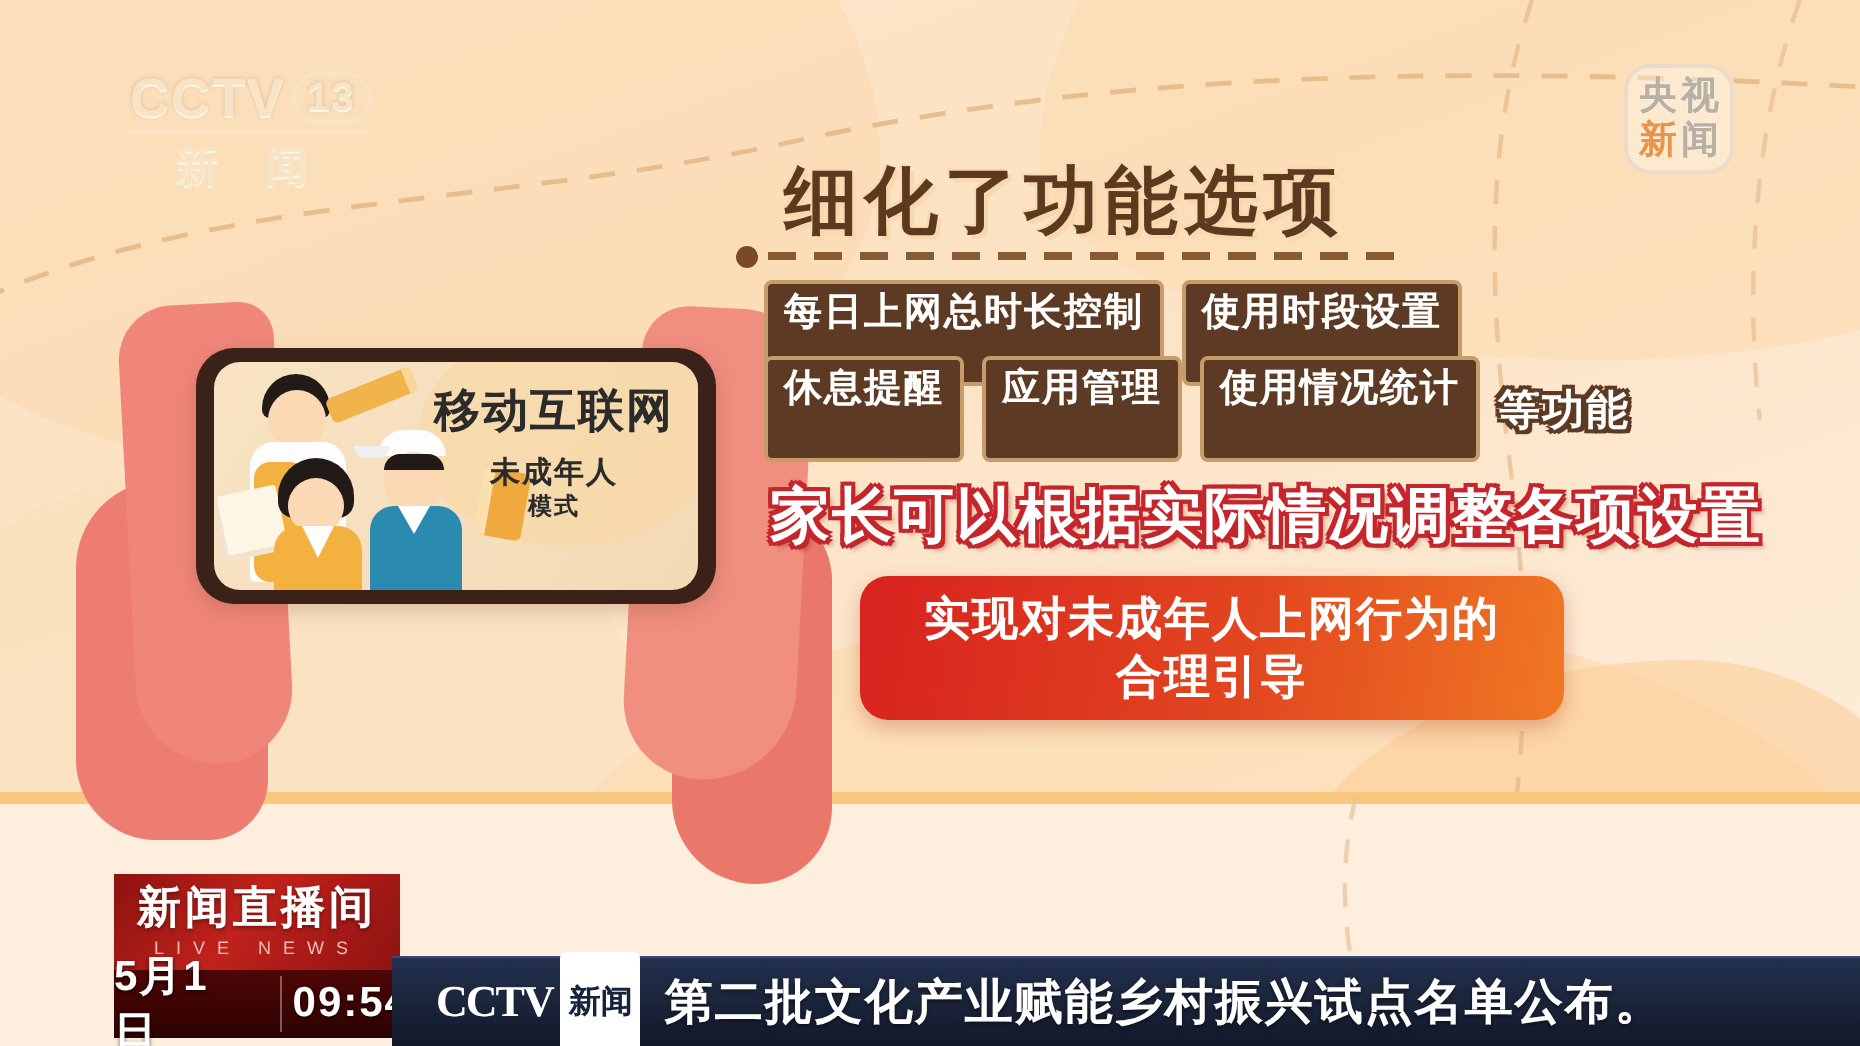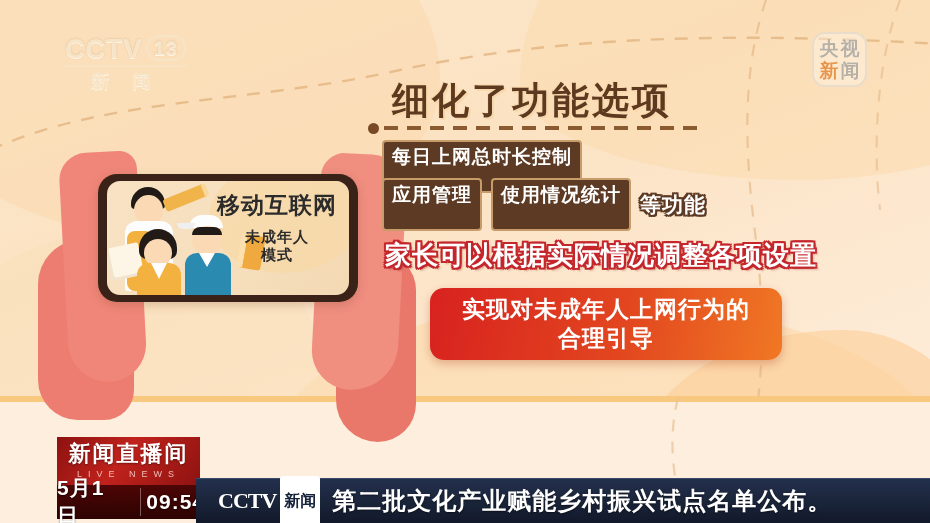--- a/index.html
+++ b/index.html
@@ -34,21 +34,21 @@
   
   #cctv13 { position:absolute; left:58px; top:34px; width:135px; height:62px;
             text-align:center; }
   #cctv13 .lg { font-size:27px; font-weight:bold; color:#f7e3c6; letter-spacing:1px;
                 text-shadow:0 1px 0 #fff7ea, 0 0 2px rgba(190,150,100,.55);
                 line-height:30px; white-space:nowrap; }
   #cctv13 .num { display:inline-block; border:2px solid #f7e3c6; border-radius:13px;
                  padding:0 6px; font-size:20px; line-height:22px; vertical-align:3px;
                  margin-left:3px;text-align:center; }
   #cctv13 .rule { height:2px; background:#f7e3c6; margin:1px 6px 2px 6px; opacity:.9; }
-  #cctv13 .sub { font-size:18px; color:#f7e3c6; letter-spacing:9px; font-weight:bold;
+  #cctv13 .sub { font-size:21px; color:#f7e3c6; letter-spacing:9px; font-weight:bold;
                  text-shadow:0 1px 0 #fff7ea;text-align:center; }
 
   
   #cctvnews-badge { position:absolute; left:812px; top:32px; width:55px; height:55px;
                     border:2px solid #e9dccb; border-radius:13px; background:rgba(255,250,242,.38);
                     display:flex; flex-direction:column; align-items:center; justify-content:center; }
   #cctvnews-badge .r { display:flex; gap:2px; line-height:22px; }
   #cctvnews-badge span { font-size:19px; font-weight:bold; }
   .cy-dark { color:#b9b0a4; text-shadow:0 0 1px #fff; }
   .cy-orange { color:#e8954a; text-shadow:0 0 1px #fff; }
@@ -70,21 +70,21 @@
            box-shadow:0 3px 10px rgba(120,70,40,.25); }
   #phone-screen { position:relative; width:100%; height:100%; border-radius:13px;
                   background:linear-gradient(120deg,#f7e2c3 0%,#f6dfbd 55%,#f3d9b3 100%);
                   overflow:hidden; }
   .scr-blob { position:absolute; right:-10px; top:-18px; width:150px; height:110px;
               background:#f8d9a6; border-radius:50%; opacity:.7; }
   #phone-text { position:absolute; right:9px; top:10px; width:126px; text-align:center;
                 color:#2b2b2b; font-weight:bold; line-height:1.22; }
   #phone-text .l1 { font-size:23px; letter-spacing:1px; }
   #phone-text .l2 { font-size:15px; margin-top:9px; letter-spacing:1px; }
-  #phone-text .l3 { font-size:15px; letter-spacing:1px; }
+  #phone-text .l3 { font-size:12px; letter-spacing:1px; }
 
   
   .fig { position:absolute; }
   .f1 { left:18px; top:6px; }
   .f2 { left:30px; top:48px; }
   .f3 { left:76px; top:34px; }
   .head { border-radius:50%; background:#fbd9b4; position:absolute; }
   .hair { position:absolute; background:#211a17; }
   .body { position:absolute; border-radius:12px 12px 3px 3px; }
   .telescope { position:absolute; left:38px; top:4px; width:46px; height:13px;
@@ -116,21 +116,21 @@
   #tag-row-1 { left:382px; top:140px; }
   #tag-row-2 { left:382px; top:178px; }
   .tag { background:#5d3a23; border:2px solid #c79b6a; border-radius:4px;
          color:#ffffff; font-size:19px; font-weight:bold; padding:3px 8px 22px 8px;
          letter-spacing:1px; line-height:24px; white-space:nowrap; }
   .tag-plain { color:#ffffff; font-size:21px; font-weight:bold; letter-spacing:1px;
                white-space:nowrap;
                text-shadow:2px 0 0 #5d3a23,-2px 0 0 #5d3a23,0 2px 0 #5d3a23,0 -2px 0 #5d3a23,
                            2px 2px 0 #5d3a23,-2px -2px 0 #5d3a23,2px -2px 0 #5d3a23,-2px 2px 0 #5d3a23; }
 
-  #subline { position:absolute; left:385px; top:238px; font-size:26px; font-weight:bold;
+  #subline { position:absolute; left:385px; top:238px; font-size:30px; font-weight:bold;
              color:#ffffff; letter-spacing:1px; white-space:nowrap;
              text-shadow:2px 0 0 #c4262b,-2px 0 0 #c4262b,0 2px 0 #c4262b,0 -2px 0 #c4262b,
                          2px 2px 0 #c4262b,-2px -2px 0 #c4262b,2px -2px 0 #c4262b,-2px 2px 0 #c4262b,
                          3px 3px 2px rgba(140,30,30,.35); }
 
   #redbox { position:absolute; left:430px; top:288px; width:352px; height:72px;
             border-radius:14px; background:linear-gradient(100deg,#d8221f 0%,#e2461f 55%,#f07824 100%);
             display:flex; flex-direction:column; align-items:center; justify-content:center;
             box-shadow:0 4px 10px rgba(170,50,20,.3); }
   #redbox div { color:#fff; font-size:23px; font-weight:bold; letter-spacing:1px; line-height:1.24; }
@@ -259,22 +259,24 @@
   </div>
 
   <div id="headline">细化了功能选项</div>
   <div id="headline-rule">
     <div class="dot"></div>
     <div class="dashes"></div>
   </div>
 
   <div class="tag-row" id="tag-row-1">
     <div class="tag">每日上网总时长控制</div>
+    <div class="tag">使用时段设置</div>
   </div>
   <div class="tag-row" id="tag-row-2">
+    <div class="tag">休息提醒</div>
     <div class="tag">应用管理</div>
     <div class="tag">使用情况统计</div>
     <div class="tag-plain">等功能</div>
   </div>
 
   <div id="subline">家长可以根据实际情况调整各项设置</div>
 
   <div id="redbox">
     <div>实现对未成年人上网行为的</div>
     <div>合理引导</div>

